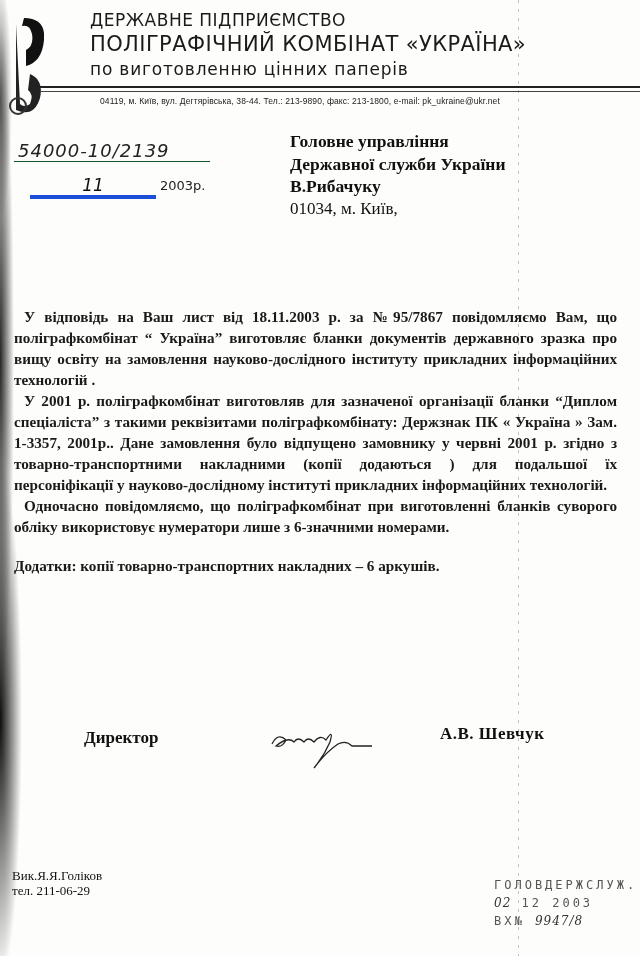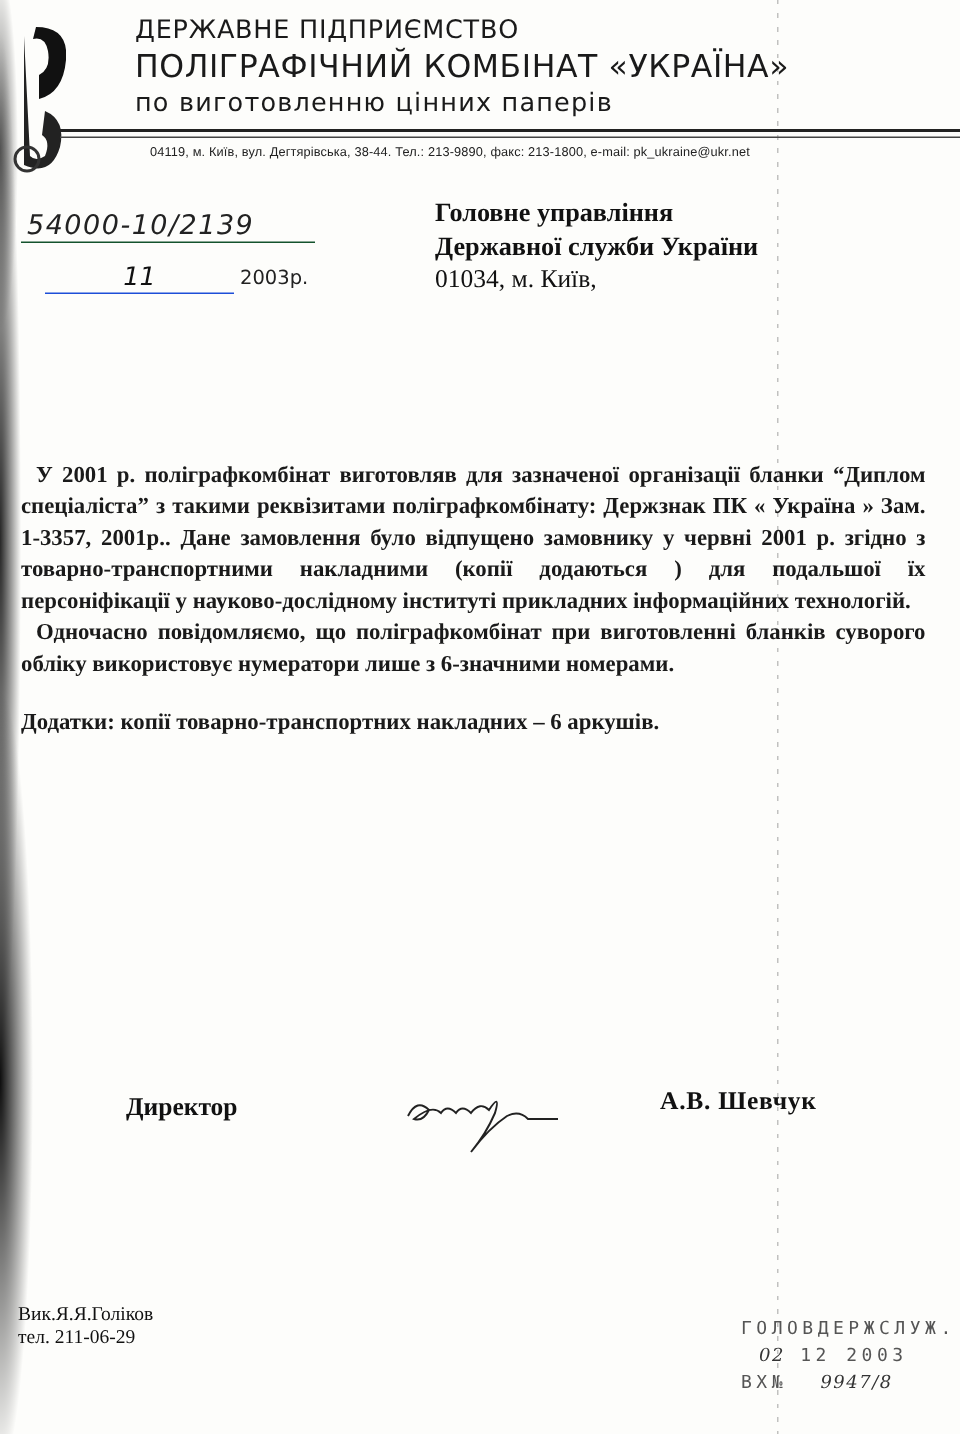--- a/index.html
+++ b/index.html
@@ -26,38 +26,38 @@
   .hdr { position:absolute; left:90px; width:480px; font-family:"DejaVu Sans", sans-serif; color:#1a1a1a; }
   .hdr1 { top:10px; font-size:17px; letter-spacing:0.5px; }
   .hdr2 { top:32px; font-size:21px; letter-spacing:0.4px; }
   .hdr3 { top:59px; font-size:17px; letter-spacing:0.8px; }
   .rule1 { position:absolute; left:40px; top:86px; width:600px; height:2px; background:#222; }
   .rule2 { position:absolute; left:40px; top:91px; width:600px; height:1px; background:#444; }
   .addr { position:absolute; left:100px; top:96px; font-family:"Liberation Sans", sans-serif; font-size:8.5px; color:#222; letter-spacing:0.1px; }
 
   .ref-line { position:absolute; font-family:"DejaVu Sans", sans-serif; }
   .ref-num { left:14px; top:140px; font-size:18px; color:#222; border-bottom:1px solid #14532d; width:192px; padding-left:4px; font-style:italic; letter-spacing:1px; }
-  .ref-date-day { left:30px; top:175px; width:126px; border-bottom:1px solid #1d4ed8; font-size:17px; font-style:italic; text-align:center; }
+  .ref-date-day { left:30px; top:175px; width:126px; border-bottom:4px solid #1d4ed8; font-size:17px; font-style:italic; text-align:center; }
   .ref-date-year { left:160px; top:178px; font-size:13px; color:#222; }
 
   .addressee { position:absolute; left:290px; top:130px; font-size:17.5px; line-height:22.5px; font-weight:bold; color:#111; }
   .addressee .it { font-weight:normal; font-size:17px; }
 
   .body-text { position:absolute; left:14px; top:306px; width:603px; font-size:15.2px; line-height:21px; font-weight:bold; text-align:justify; color:#1a1a1a; font-family:"Liberation Serif", serif; }
   .body-text p { margin:0; text-indent:10px; }
   .body-text .attach { margin-top:18px; text-indent:0; }
 
   .sig-title { position:absolute; left:84px; top:728px; font-size:17px; font-weight:bold; }
   .sig-name { position:absolute; left:440px; top:724px; font-size:17px; font-weight:bold; letter-spacing:0.5px; }
   .signature { position:absolute; left:268px; top:722px; width:110px; height:50px; }
 
   .executor { position:absolute; left:12px; top:868px; font-size:13px; line-height:15px; color:#111; }
 
   .stamp { position:absolute; left:494px; top:876px; width:146px; font-family:"DejaVu Sans Mono", monospace; color:#555; font-size:12px; line-height:18px; letter-spacing:3px; }
-  .stamp .hand { font-family:"DejaVu Serif", serif; font-style:italic; letter-spacing:1px; color:#333;margin-left:12px; }
+  .stamp .hand { font-family:"DejaVu Serif", serif; font-style:italic; letter-spacing:1px; color:#333; }
 </style>
 </head>
 <body>
 
 <div class="scan-edge"></div>
 <div class="fold-line"></div>
 
 <svg class="logo" viewBox="0 0 40 110">
   <path d="M20 8 Q42 8 40 30 Q38 52 22 56 L22 40 Q30 36 28 24 Q26 14 18 16 Z" fill="#111"></path>
   <path d="M12 14 L12 100 Q30 108 36 88 Q40 70 26 64 L24 80 Q30 84 26 94 Q20 98 16 94 Z" fill="#222"></path>
@@ -71,24 +71,26 @@
 <div class="rule2"></div>
 <div class="addr">04119, м. Київ, вул. Дегтярівська, 38-44. Тел.: 213-9890, факс: 213-1800, e-mail: pk_ukraine@ukr.net</div>
 
 <div class="ref-line ref-num">54000-10/2139</div>
 <div class="ref-line ref-date-day">11</div>
 <div class="ref-line ref-date-year">2003р.</div>
 
 <div class="addressee">
   <div>Головне управління</div>
   <div>Державної служби України</div>
+  <div>В.Рибачуку</div>
   <div class="it">01034, м. Київ,</div>
 </div>
 
 <div class="body-text">
+  <p>У відповідь на Ваш лист від 18.11.2003 р. за №95/7867 повідомляємо Вам, що поліграфкомбінат “ Україна” виготовляє бланки документів державного зразка про вищу освіту на замовлення науково-дослідного інституту прикладних інформаційних технологій .</p>
   <p>У 2001 р. поліграфкомбінат виготовляв для зазначеної організації бланки “Диплом спеціаліста” з такими реквізитами поліграфкомбінату: Держзнак ПК « Україна » Зам. 1-3357, 2001р.. Дане замовлення було відпущено замовнику у червні 2001 р. згідно з товарно-транспортними накладними (копії додаються ) для подальшої їх персоніфікації у науково-дослідному інституті прикладних інформаційних технологій.</p>
   <p>Одночасно повідомляємо, що поліграфкомбінат при виготовленні бланків суворого обліку використовує нумератори лише з 6-значними номерами.</p>
   <p class="attach">Додатки: копії товарно-транспортних накладних – 6 аркушів.</p>
 </div>
 
 <div class="sig-title">Директор</div>
 <svg class="signature" viewBox="0 0 110 50">
   <path d="M4 22 Q10 10 18 18 Q14 26 8 24 Q20 14 26 20 Q30 14 36 20 Q40 14 46 20 Q52 12 58 18 Q66 6 62 20 Q56 34 46 46 Q58 30 70 22 Q78 18 84 24 L104 24" fill="none" stroke="#222" stroke-width="1.3"></path>
 </svg>
 <div class="sig-name">А.В. Шевчук</div>

